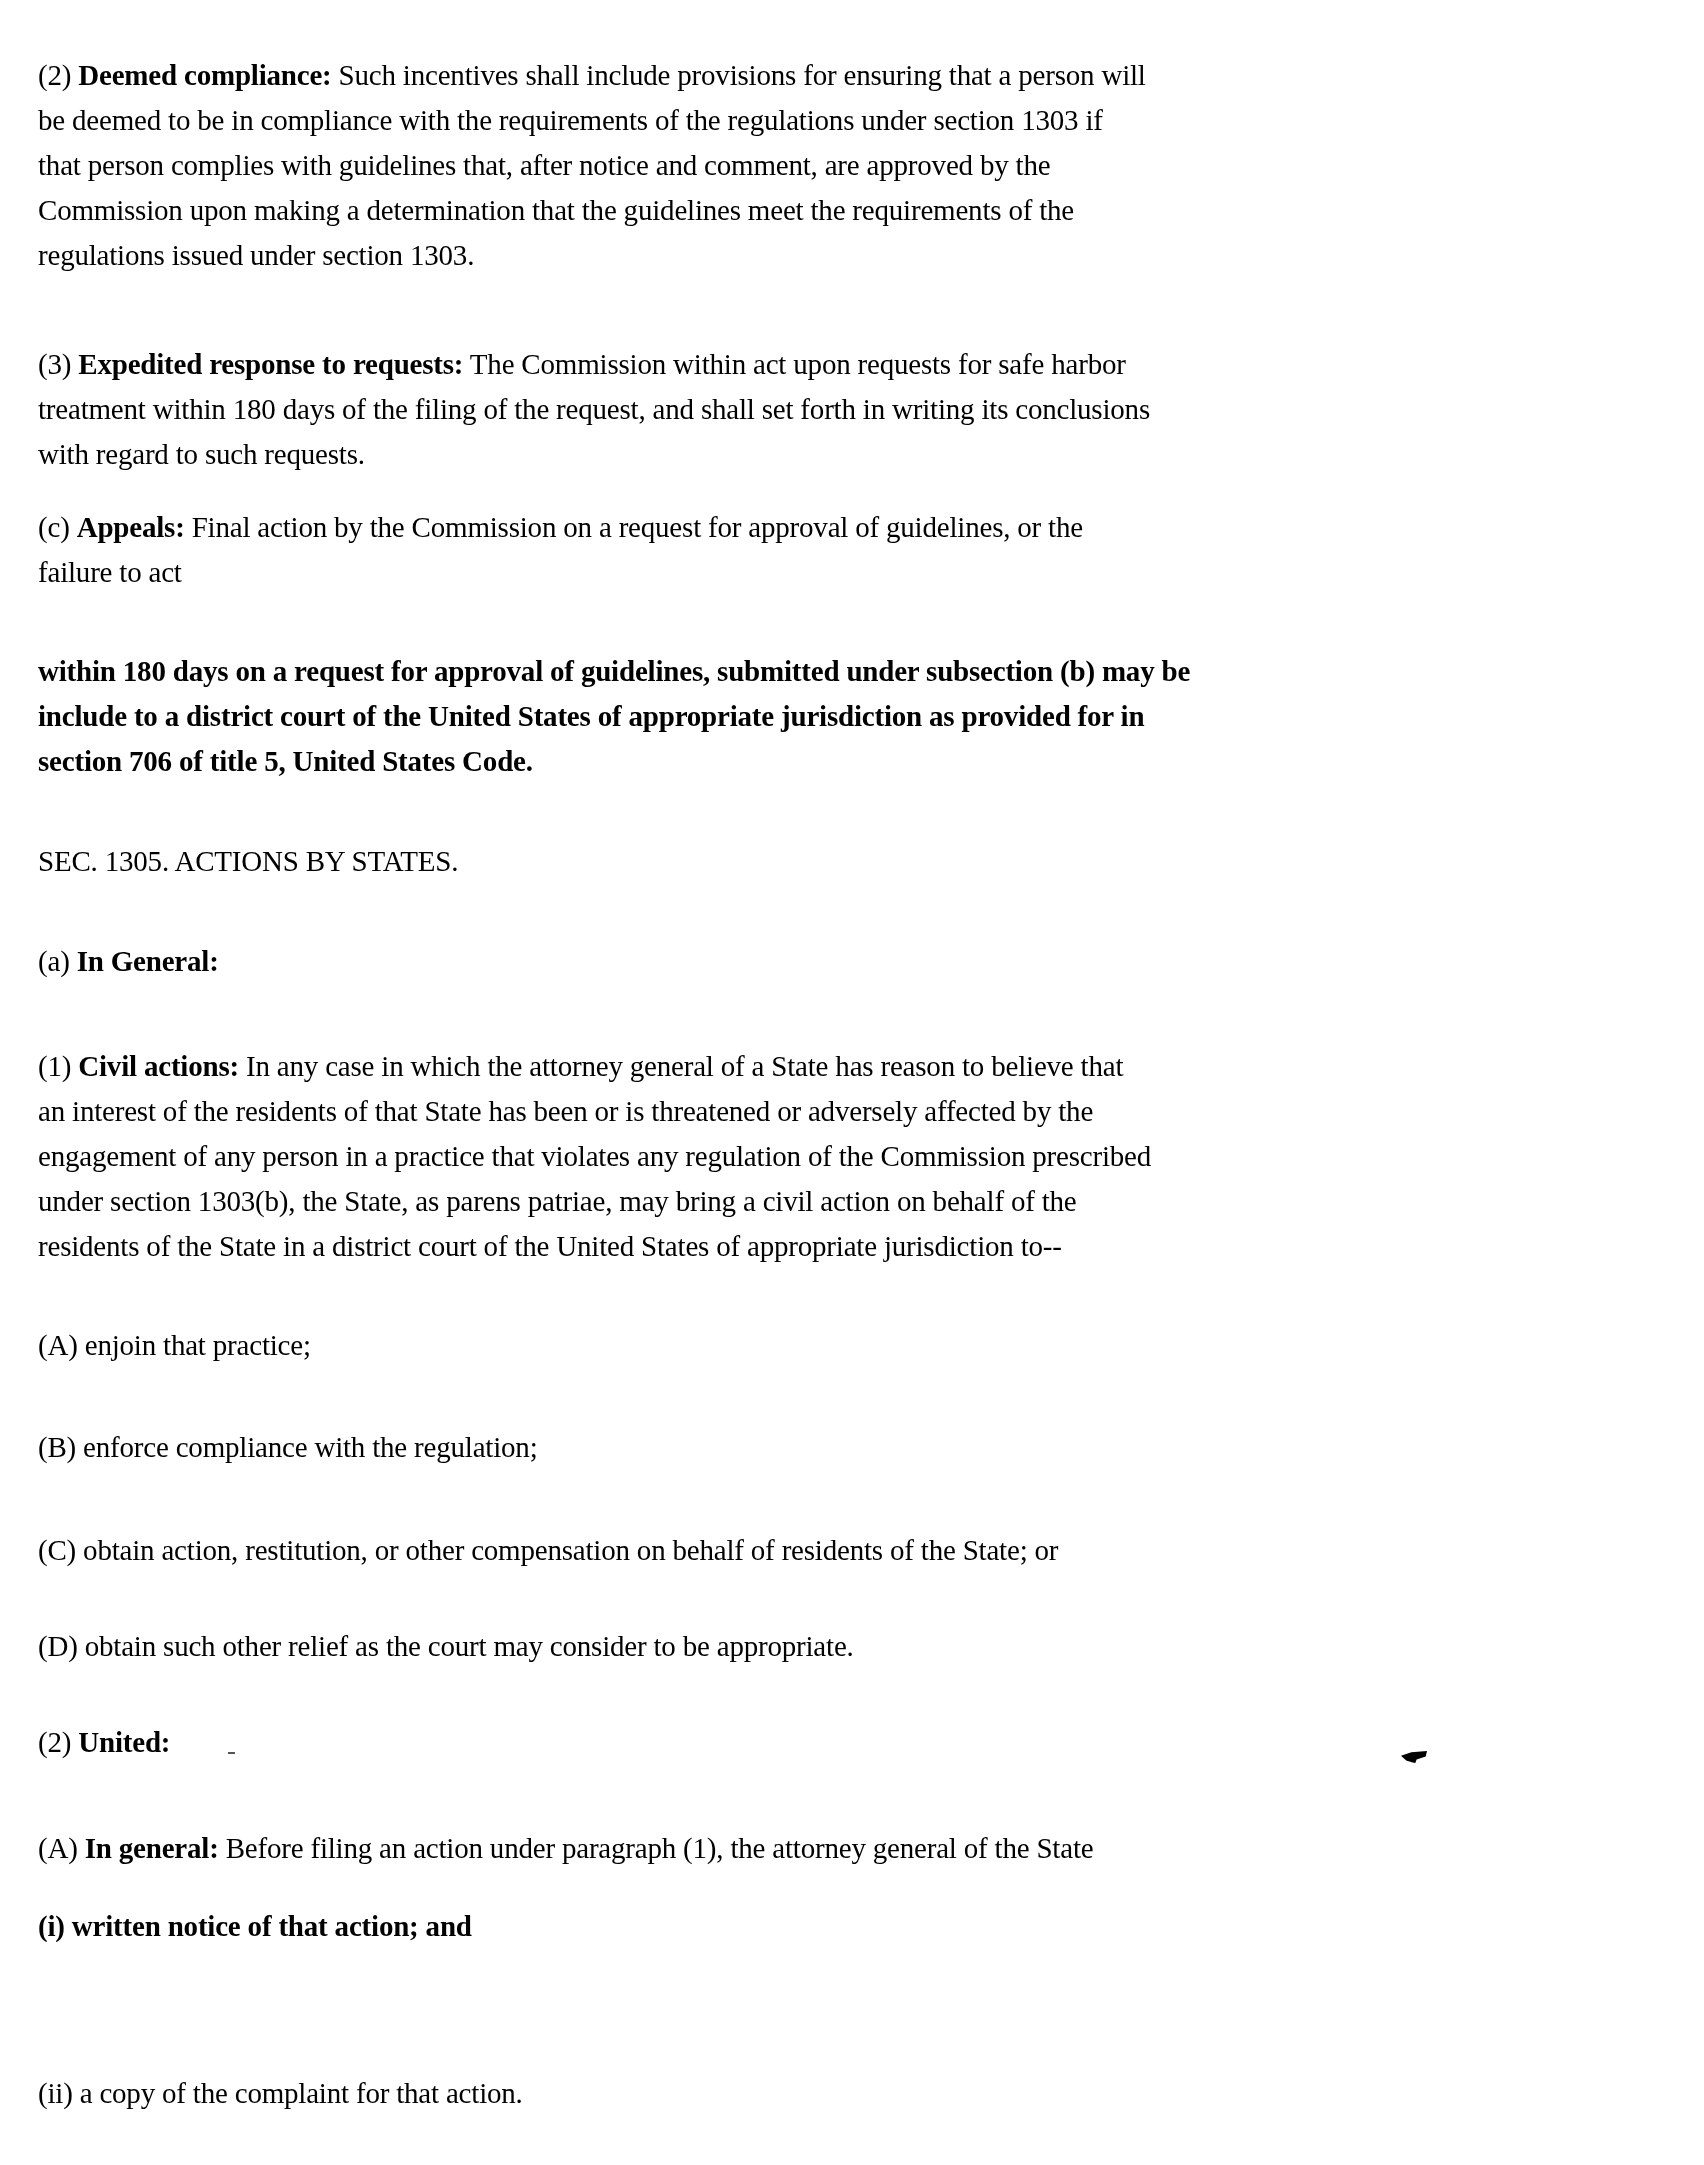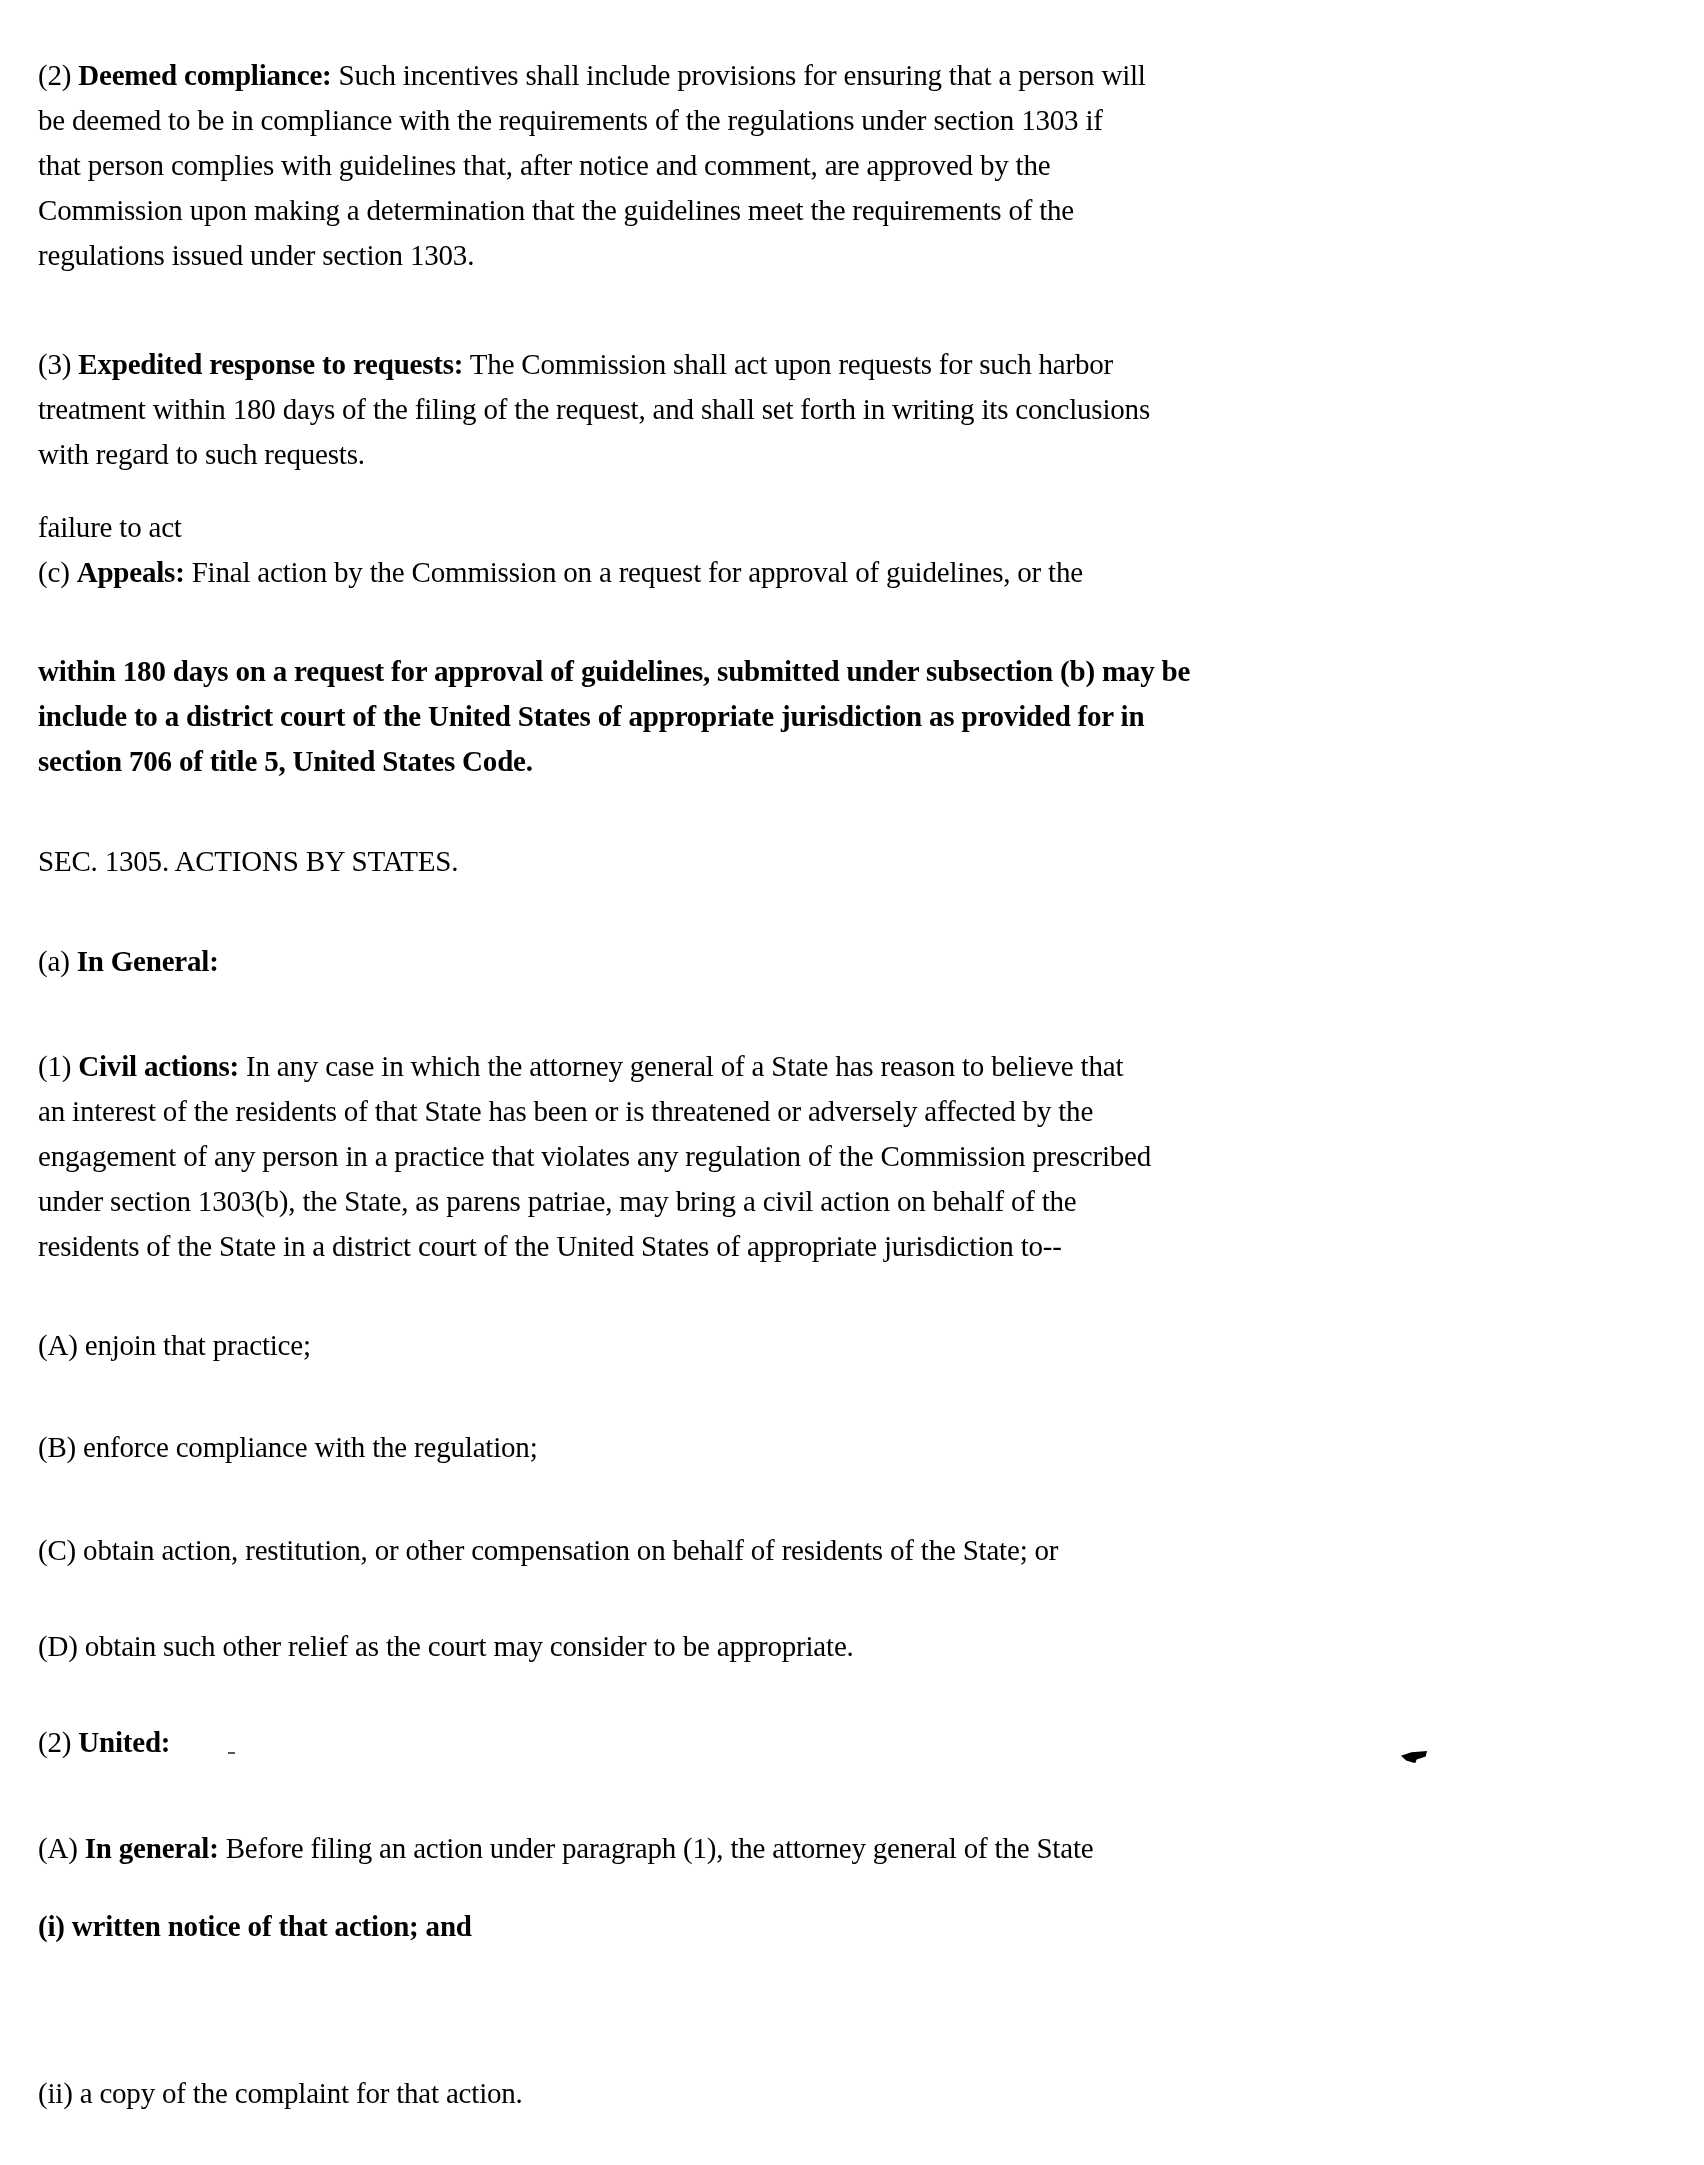--- a/index.html
+++ b/index.html
@@ -11,22 +11,22 @@
   .ln { display: block; white-space: nowrap; }
   .artifact { position: absolute; left: 1401px; top: 1751px; width: 26px; height: 12px;
               background: #000; clip-path: polygon(0 40%, 40% 10%, 100% 0, 95% 45%, 60% 70%, 55% 100%, 45% 95%, 20% 80%); }
   .tick { position: absolute; left: 228px; top: 1752px; width: 6.8px; height: 1.7px; background: #555; }
 </style>
 </head>
 <body>
 
 <div id="doc">
     <div class="blk" style="top: 53px;"><span class="ln"><span>(2) </span><b>Deemed compliance:</b><span> Such incentives shall include provisions for ensuring that a person will</span></span><span class="ln"><span>be deemed to be in compliance with the requirements of the regulations under section 1303 if</span></span><span class="ln"><span>that person complies with guidelines that, after notice and comment, are approved by the</span></span><span class="ln"><span>Commission upon making a determination that the guidelines meet the requirements of the</span></span><span class="ln"><span>regulations issued under section 1303.</span></span></div>
-    <div class="blk" style="top: 342px;"><span class="ln"><span>(3) </span><b>Expedited response to requests:</b><span> The Commission shall act upon requests for such harbor</span></span><span class="ln"><span>treatment within 180 days of the filing of the request, and shall set forth in writing its conclusions</span></span><span class="ln"><span>with regard to such requests.</span></span></div>
-    <div class="blk" style="top: 505px;"><span class="ln"><span>failure to act</span></span><span class="ln"><span>(c) </span><b>Appeals:</b><span> Final action by the Commission on a request for approval of guidelines, or the</span></span></div>
+    <div class="blk" style="top: 342px;"><span class="ln"><span>(3) </span><b>Expedited response to requests:</b><span> The Commission within act upon requests for safe harbor</span></span><span class="ln"><span>treatment within 180 days of the filing of the request, and shall set forth in writing its conclusions</span></span><span class="ln"><span>with regard to such requests.</span></span></div>
+    <div class="blk" style="top: 505px;"><span class="ln"><span>(c) </span><b>Appeals:</b><span> Final action by the Commission on a request for approval of guidelines, or the</span></span><span class="ln"><span>failure to act</span></span></div>
     <div class="blk" style="top: 649px; font-weight: bold;"><span class="ln"><span>within 180 days on a request for approval of guidelines, submitted under subsection (b) may be</span></span><span class="ln"><span>include to a district court of the United States of appropriate jurisdiction as provided for in</span></span><span class="ln"><span>section 706 of title 5, United States Code.</span></span></div>
     <div class="blk" style="top: 839px;"><span class="ln"><span>SEC. 1305. ACTIONS BY STATES.</span></span></div>
     <div class="blk" style="top: 939px;"><span class="ln"><span>(a) </span><b>In General:</b><span></span></span></div>
     <div class="blk" style="top: 1044px;"><span class="ln"><span>(1) </span><b>Civil actions:</b><span> In any case in which the attorney general of a State has reason to believe that</span></span><span class="ln"><span>an interest of the residents of that State has been or is threatened or adversely affected by the</span></span><span class="ln"><span>engagement of any person in a practice that violates any regulation of the Commission prescribed</span></span><span class="ln"><span>under section 1303(b), the State, as parens patriae, may bring a civil action on behalf of the</span></span><span class="ln"><span>residents of the State in a district court of the United States of appropriate jurisdiction to--</span></span></div>
     <div class="blk" style="top: 1323px;"><span class="ln"><span>(A) enjoin that practice;</span></span></div>
     <div class="blk" style="top: 1425px;"><span class="ln"><span>(B) enforce compliance with the regulation;</span></span></div>
     <div class="blk" style="top: 1528px;"><span class="ln"><span>(C) obtain action, restitution, or other compensation on behalf of residents of the State; or</span></span></div>
     <div class="blk" style="top: 1624px;"><span class="ln"><span>(D) obtain such other relief as the court may consider to be appropriate.</span></span></div>
     <div class="blk" style="top: 1720px;"><span class="ln"><span>(2) </span><b>United:</b><span></span></span></div>
     <div class="blk" style="top: 1826px;"><span class="ln"><span>(A) </span><b>In general:</b><span> Before filing an action under paragraph (1), the attorney general of the State</span></span></div>

